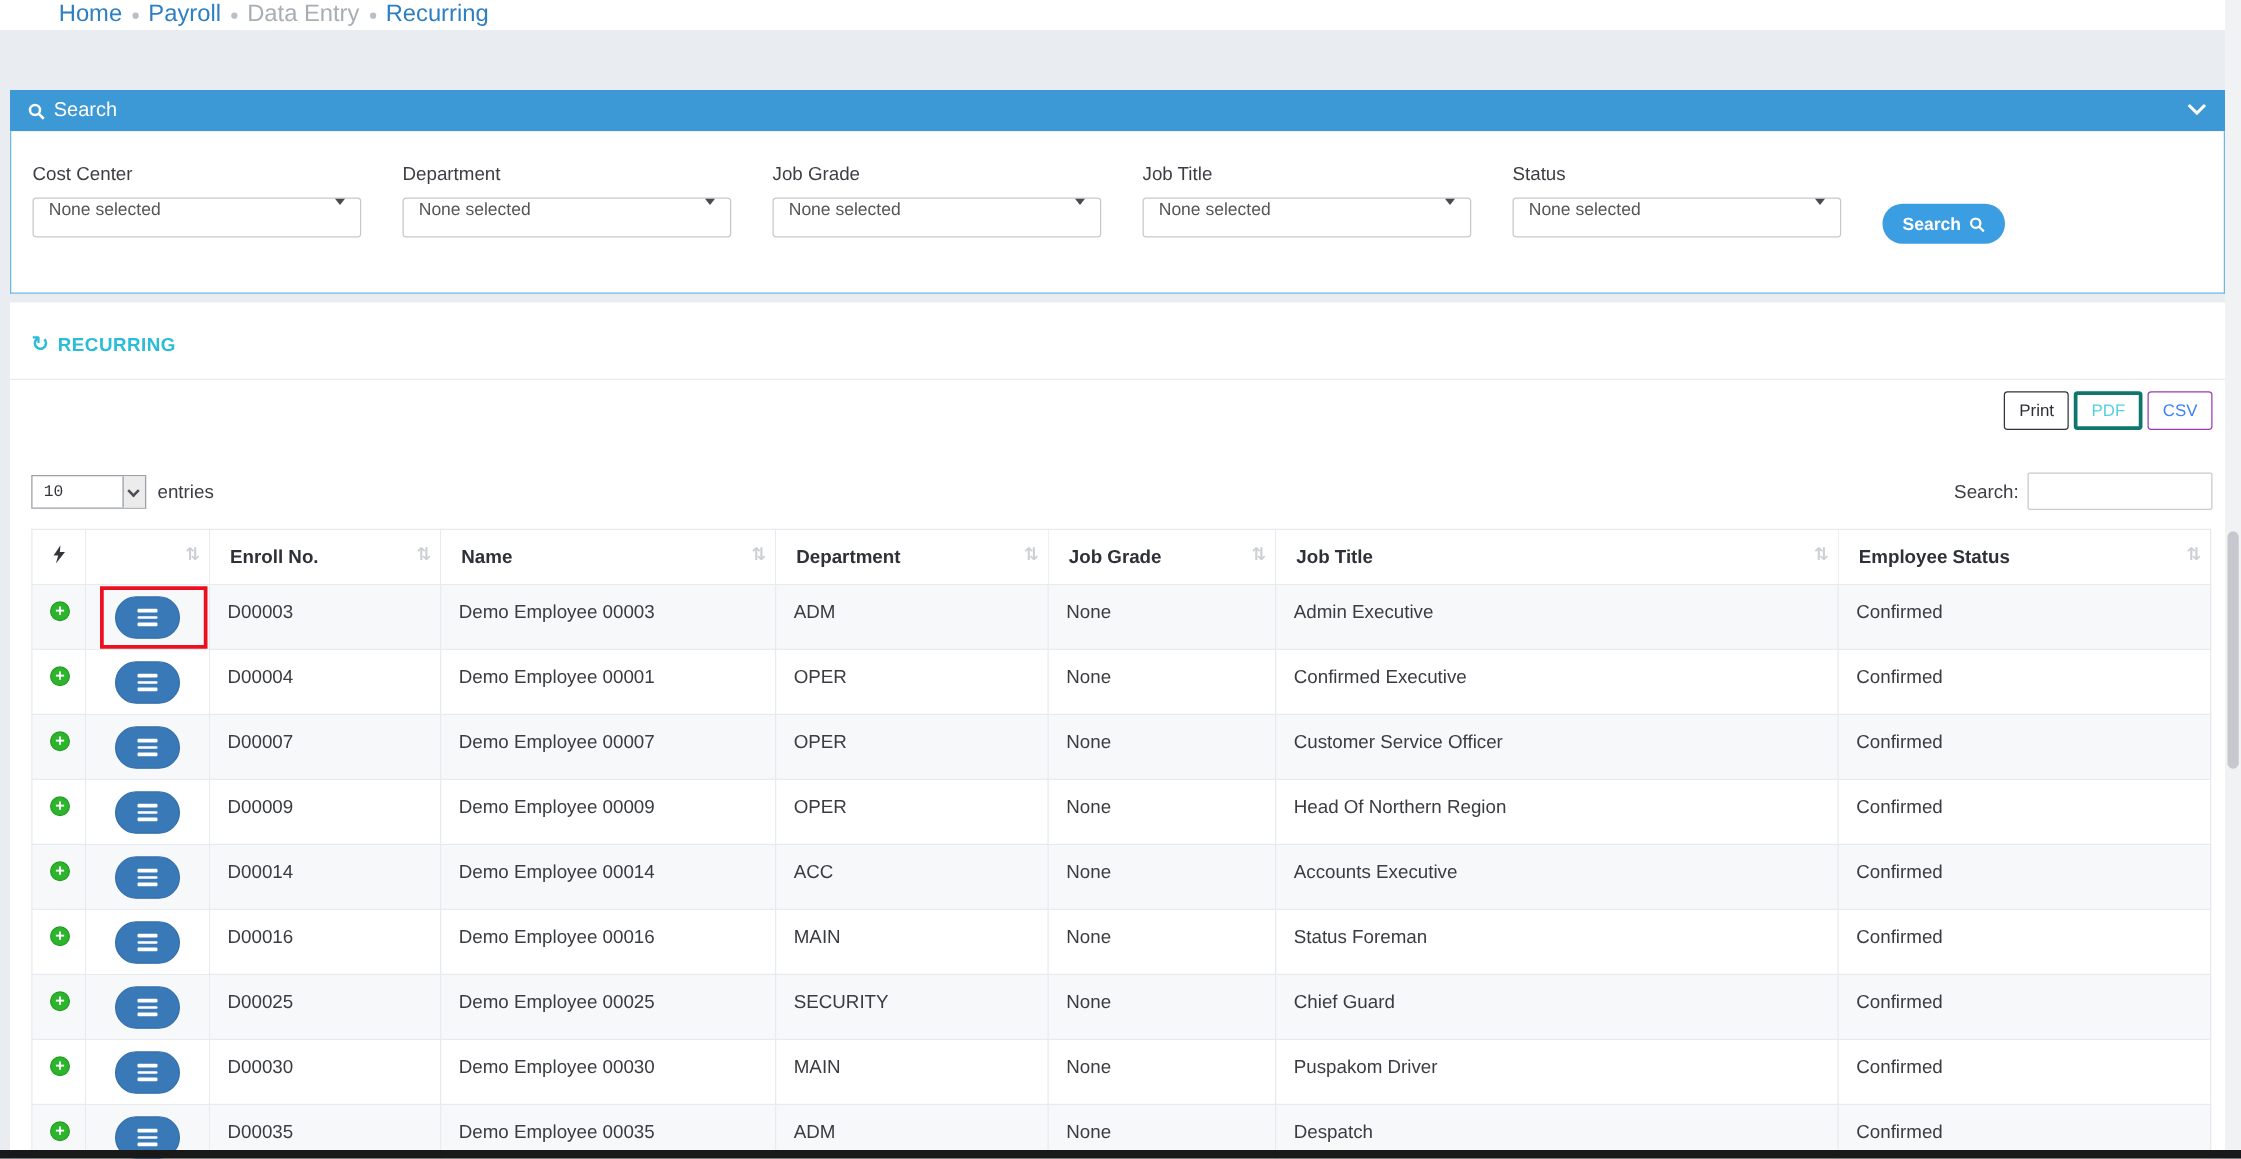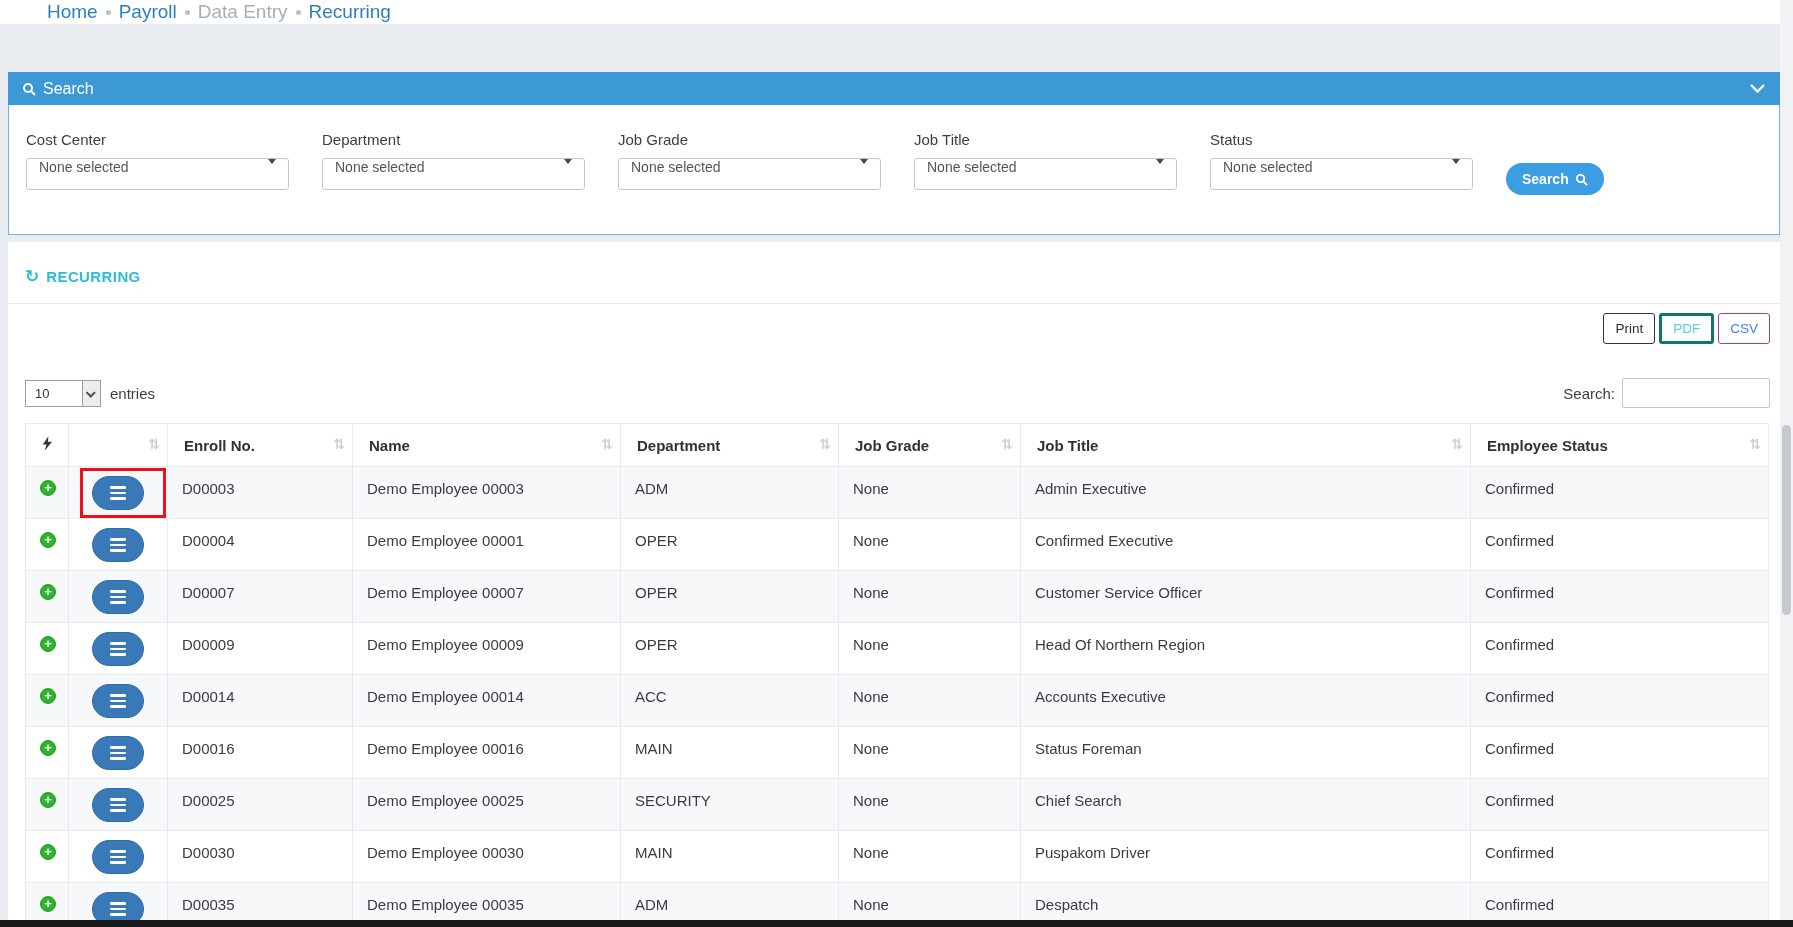--- a/index.html
+++ b/index.html
@@ -52,22 +52,22 @@
   .export-row { display:flex; justify-content:flex-end; gap:4px; margin:9px 10px 0 0; }
   .btn-export {
     height:31px; padding:0 11px; background:#fff; font-size:13.5px; border-radius:3px; cursor:pointer;
   }
   .btn-export.print { border:1px solid #32323c; color:#2e2e38; }
   .btn-export.pdf   { border:3px solid #0f766e; color:#55cfe0; }
   .btn-export.csv   { border:1px solid #9b3ab2; color:#3b82f6; }
 
   .controls-row { display:flex; align-items:center; margin:34px 10px 0 17px; }
   .entries-select {
-    width:76px; height:27px; border:1px solid #9aa0a6; background:#fff; display:flex; align-items:stretch;
-    font-size:13px; color:#33353a; cursor:pointer;
+    width:92px; height:27px; border:1px solid #9aa0a6; background:#fff; display:flex; align-items:stretch;
+    font-size:13px; color:#33353a; cursor:pointer;font-family:Liberation Mono, monospace;
   }
   .entries-select .val { flex:1; display:flex; align-items:center; padding-left:9px; }
   .entries-select .arrow-box { width:18px; background:#ececec; border-left:1px solid #9aa0a6; display:flex; align-items:center; justify-content:center; }
   .entries-select .chev { width:7px; height:7px; border-left:2px solid #4a4d52; border-bottom:2px solid #4a4d52; transform:rotate(-45deg) translateY(-1px); }
   .entries-suffix { font-size:15px; color:#3c3e44; margin-left:9px; }
   .controls-spacer { flex:1; }
   .tbl-search-label { font-size:15px; color:#3c3e44; margin-right:7px; }
   .tbl-search-input { width:148px; height:30px; border:1px solid #c5cad0; border-radius:2px; font-size:14px; padding:0 8px; color:#333; outline:none; }
 
   
@@ -383,21 +383,21 @@
           <span></span>
                 <span></span>
                 <span></span>
         </div>
 
       </td>
       <td>D00025</td>
       <td>Demo Employee 00025</td>
       <td>SECURITY</td>
       <td>None</td>
-      <td>Chief Search</td>
+      <td>Chief Guard</td>
       <td>Confirmed</td>
     </tr>
 
     <tr>
       <td class="cell-expand">
         <div class="expand-btn"><span>+</span></div>
       </td>
       <td class="cell-menu">
         <div class="menu-btn">
           <span></span>

